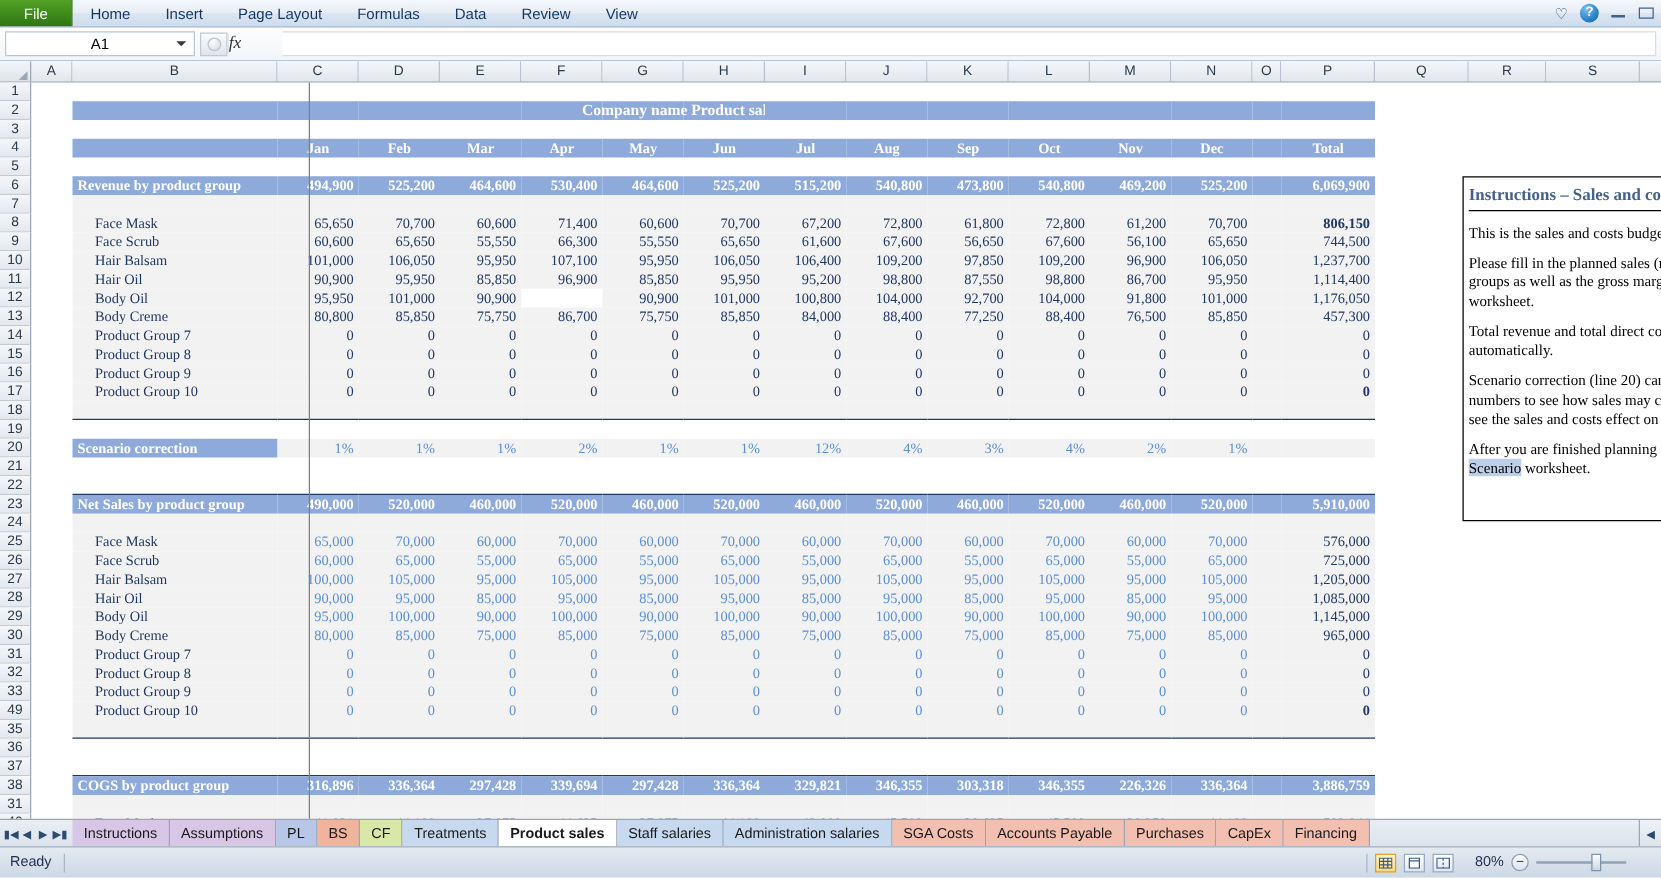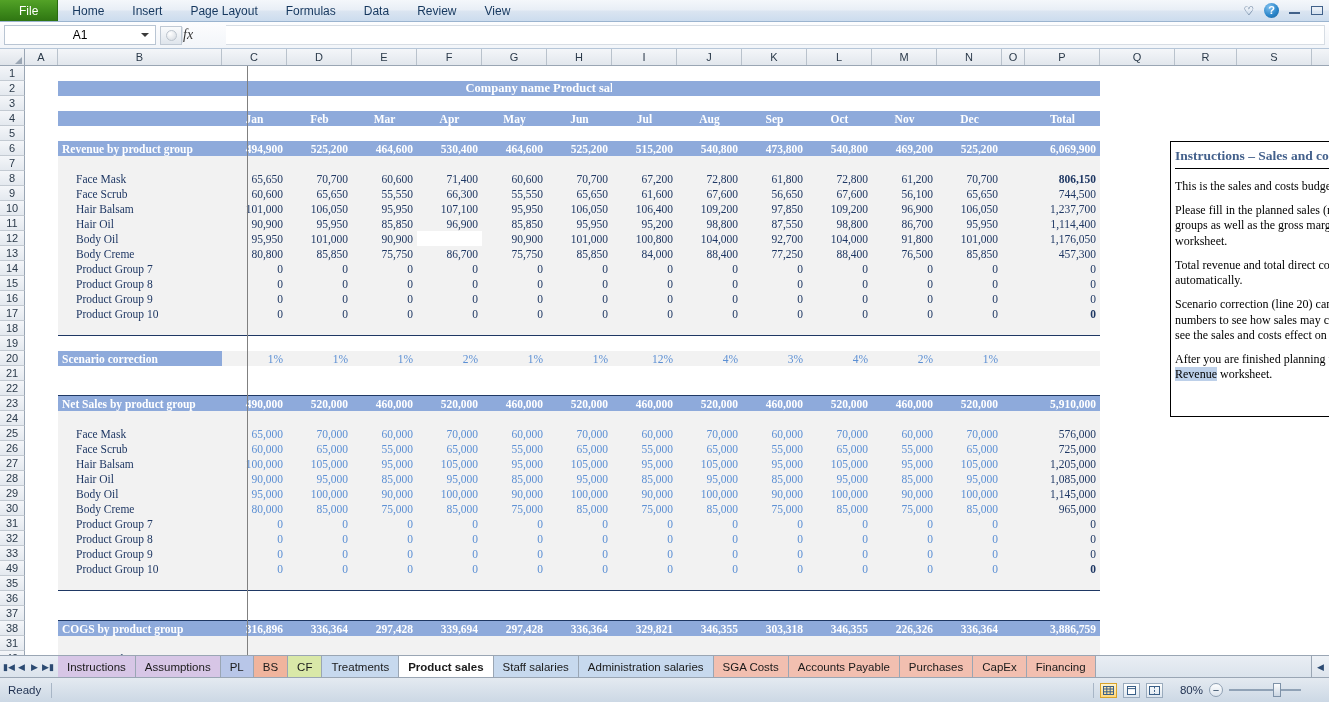--- a/index.html
+++ b/index.html
@@ -1176,21 +1176,21 @@
         </div>
       </div>
   </div>
 
   <div id="instr-box">
     <div id="instr-title">Instructions – Sales and costs budget</div>
     <p>This is the sales and costs budget worksheet.</p>
     <p>Please fill in the planned sales (net) per month for your product groups as well as the gross margin % on the Assumptions worksheet.</p>
     <p>Total revenue and total direct costs are calculated automatically.</p>
     <p>Scenario correction (line 20) can be used to play with the numbers to see how sales may change. Try for instance 10% to see the sales and costs effect on total revenue and costs.</p>
-    <p id="instr-last">After you are finished planning the sales, continue to the <span class="hl">Revenue</span> worksheet.</p>
+    <p id="instr-last">After you are finished planning the sales, continue to the <span class="hl">Scenario</span> worksheet.</p>
   </div>
 </div>
 
 <div id="tabbar">
   <div id="navbtns">
     <div class="navb">▮◀</div>
     <div class="navb">◀</div>
     <div class="navb">▶</div>
     <div class="navb">▶▮</div>
   </div>

